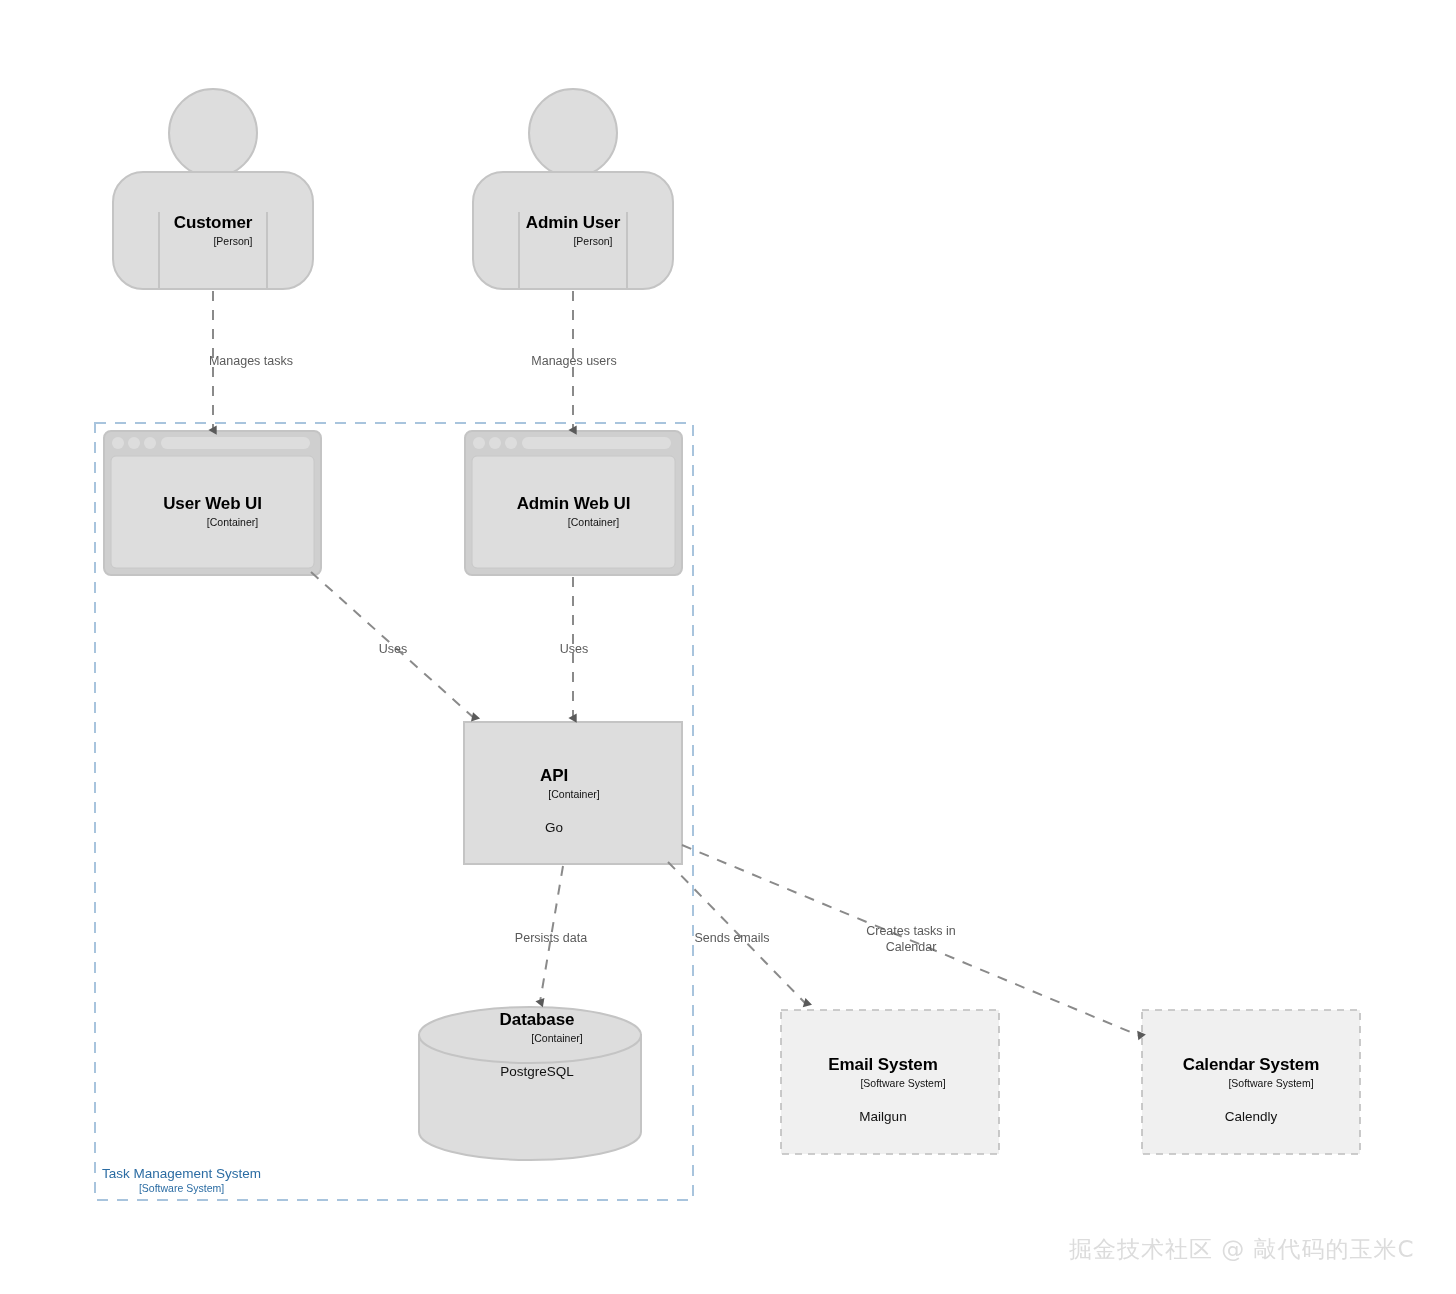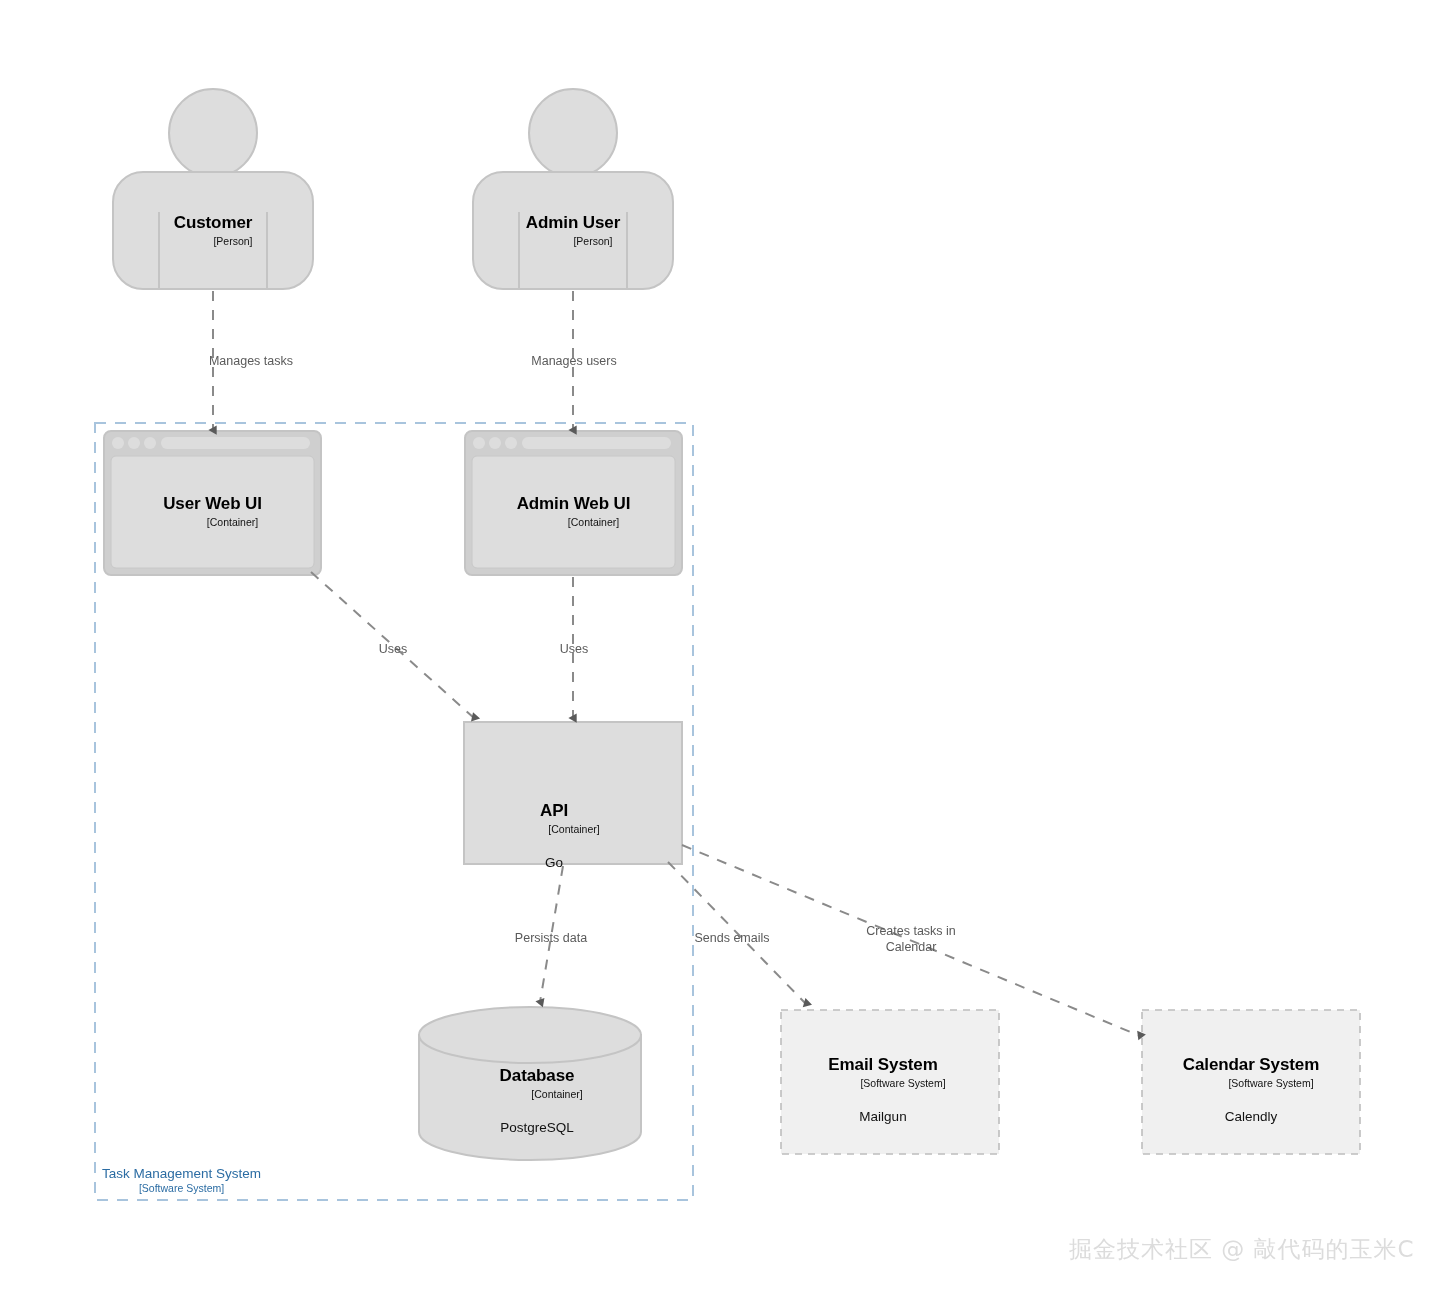--- a/index.html
+++ b/index.html
@@ -163,27 +163,27 @@
 <div class="node-label" style="left:111px; top:494px; width:203px;">
   <div class="nl-title">User Web UI</div>
   <div class="nl-type">[Container]</div>
 </div>
 
 <div class="node-label" style="left:472px; top:494px; width:203px;">
   <div class="nl-title">Admin Web UI</div>
   <div class="nl-type">[Container]</div>
 </div>
 
-<div class="node-label" style="left:464px; top:801px; width:180px;">
+<div class="node-label" style="left:464px; top:766px; width:180px;">
   <div class="nl-title">API</div>
   <div class="nl-type">[Container]</div>
   <div class="nl-tech">Go</div>
 </div>
 
-<div class="node-label" style="left:419px; top:1066px; width:236px;">
+<div class="node-label" style="left:419px; top:1010px; width:236px;">
   <div class="nl-title">Database</div>
   <div class="nl-type">[Container]</div>
   <div class="nl-tech">PostgreSQL</div>
 </div>
 
 <div class="node-label" style="left:781px; top:1055px; width:204px;">
   <div class="nl-title">Email System</div>
   <div class="nl-type">[Software System]</div>
   <div class="nl-tech">Mailgun</div>
 </div>

